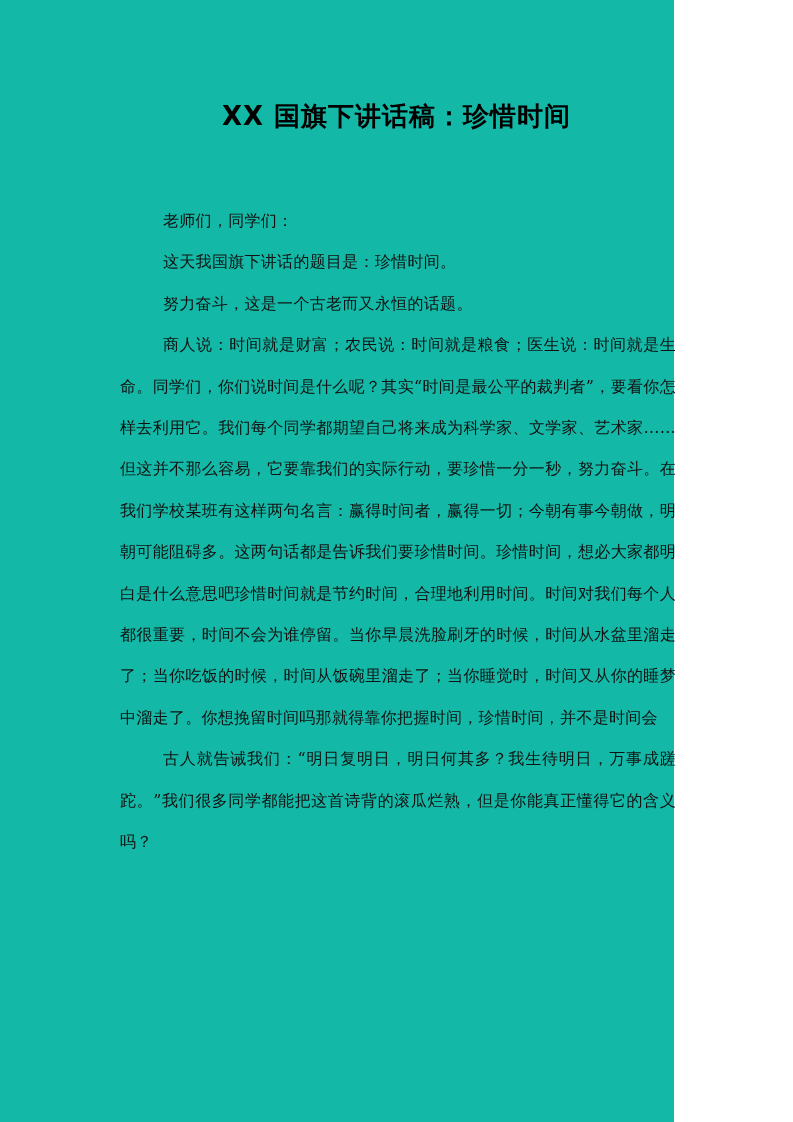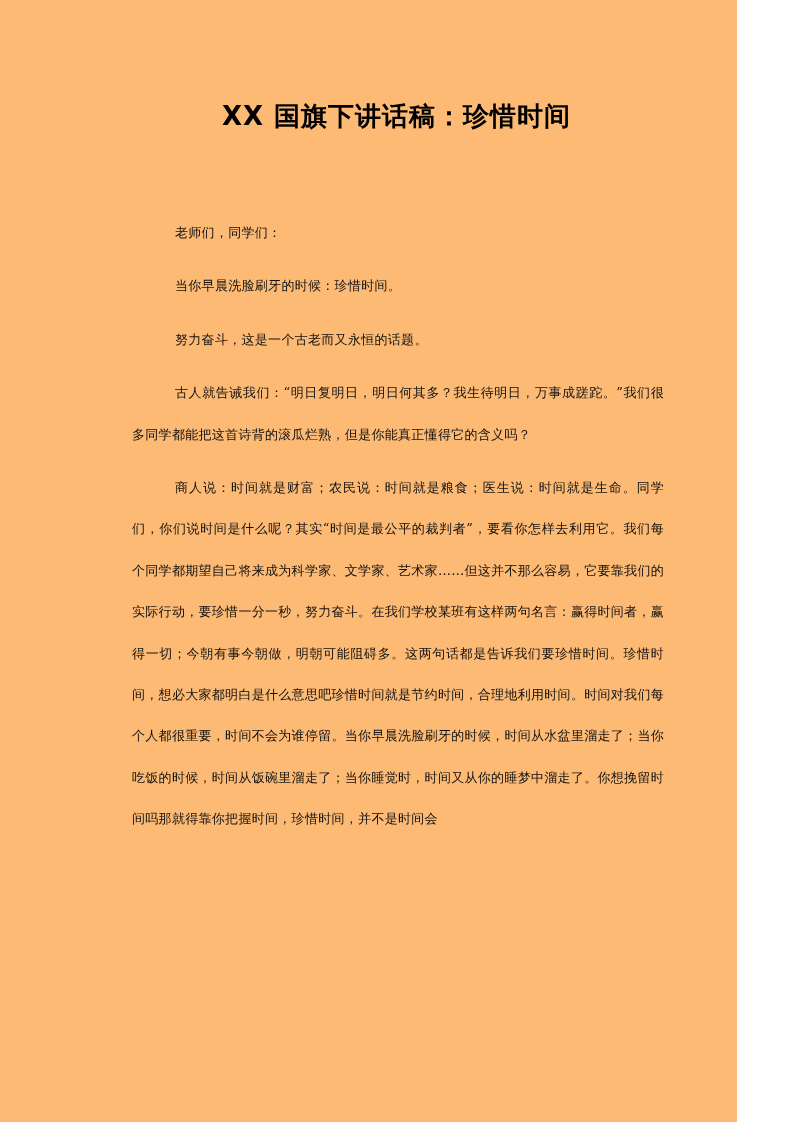--- a/index.html
+++ b/index.html
@@ -11,23 +11,23 @@
       width: 793px;
       height: 1122px;
       position: relative;
       overflow: hidden;
       font-family: "DejaVu Serif", "Liberation Serif", serif;
       color: #111111;
     }
     .page {
       position: absolute;
       left: 0; top: 0;
-      width: 737px;
+      width: 674px;
       height: 1122px;
-      background: #fdba74;
+      background: #14b8a6;
     }
     .title {
       position: absolute;
       top: 98px;
       left: 0;
       width: 793px;
       text-align: center;
       font-family: "DejaVu Sans", "Liberation Sans", sans-serif;
       font-weight: bold;
       font-size: 26px;
@@ -36,36 +36,36 @@
       color: #000000;
       margin: 0;
     }
     .body {
       position: absolute;
       top: 200px;
       left: 120px;
       width: 556px;
     }
     .para {
-      margin: 12px;
-      font-size: 13px;
+      margin: 0;
+      font-size: 16px;
       line-height: 41.4px;
       text-indent: 43px;
       text-align: justify;
       text-justify: inter-character;
       letter-spacing: 0.3px;
       color: #111111;
       word-break: break-all;
     }
   </style>
 </head>
 <body>
 
 <div class="page">
   <h1 class="title">XX 国旗下讲话稿：珍惜时间</h1>
   <div class="body">
     <p class="para">老师们，同学们：</p>
-    <p class="para">当你早晨洗脸刷牙的时候：珍惜时间。</p>
+    <p class="para">这天我国旗下讲话的题目是：珍惜时间。</p>
     <p class="para">努力奋斗，这是一个古老而又永恒的话题。</p>
+    <p class="para">商人说：时间就是财富；农民说：时间就是粮食；医生说：时间就是生命。同学们，你们说时间是什么呢？其实“时间是最公平的裁判者”，要看你怎样去利用它。我们每个同学都期望自己将来成为科学家、文学家、艺术家……但这并不那么容易，它要靠我们的实际行动，要珍惜一分一秒，努力奋斗。在我们学校某班有这样两句名言：赢得时间者，赢得一切；今朝有事今朝做，明朝可能阻碍多。这两句话都是告诉我们要珍惜时间。珍惜时间，想必大家都明白是什么意思吧珍惜时间就是节约时间，合理地利用时间。时间对我们每个人都很重要，时间不会为谁停留。当你早晨洗脸刷牙的时候，时间从水盆里溜走了；当你吃饭的时候，时间从饭碗里溜走了；当你睡觉时，时间又从你的睡梦中溜走了。你想挽留时间吗那就得靠你把握时间，珍惜时间，并不是时间会</p>
     <p class="para">古人就告诫我们：“明日复明日，明日何其多？我生待明日，万事成蹉跎。”我们很多同学都能把这首诗背的滚瓜烂熟，但是你能真正懂得它的含义吗？</p>
-    <p class="para">商人说：时间就是财富；农民说：时间就是粮食；医生说：时间就是生命。同学们，你们说时间是什么呢？其实“时间是最公平的裁判者”，要看你怎样去利用它。我们每个同学都期望自己将来成为科学家、文学家、艺术家……但这并不那么容易，它要靠我们的实际行动，要珍惜一分一秒，努力奋斗。在我们学校某班有这样两句名言：赢得时间者，赢得一切；今朝有事今朝做，明朝可能阻碍多。这两句话都是告诉我们要珍惜时间。珍惜时间，想必大家都明白是什么意思吧珍惜时间就是节约时间，合理地利用时间。时间对我们每个人都很重要，时间不会为谁停留。当你早晨洗脸刷牙的时候，时间从水盆里溜走了；当你吃饭的时候，时间从饭碗里溜走了；当你睡觉时，时间又从你的睡梦中溜走了。你想挽留时间吗那就得靠你把握时间，珍惜时间，并不是时间会</p>
   </div>
 </div>
 
 </body></html>

